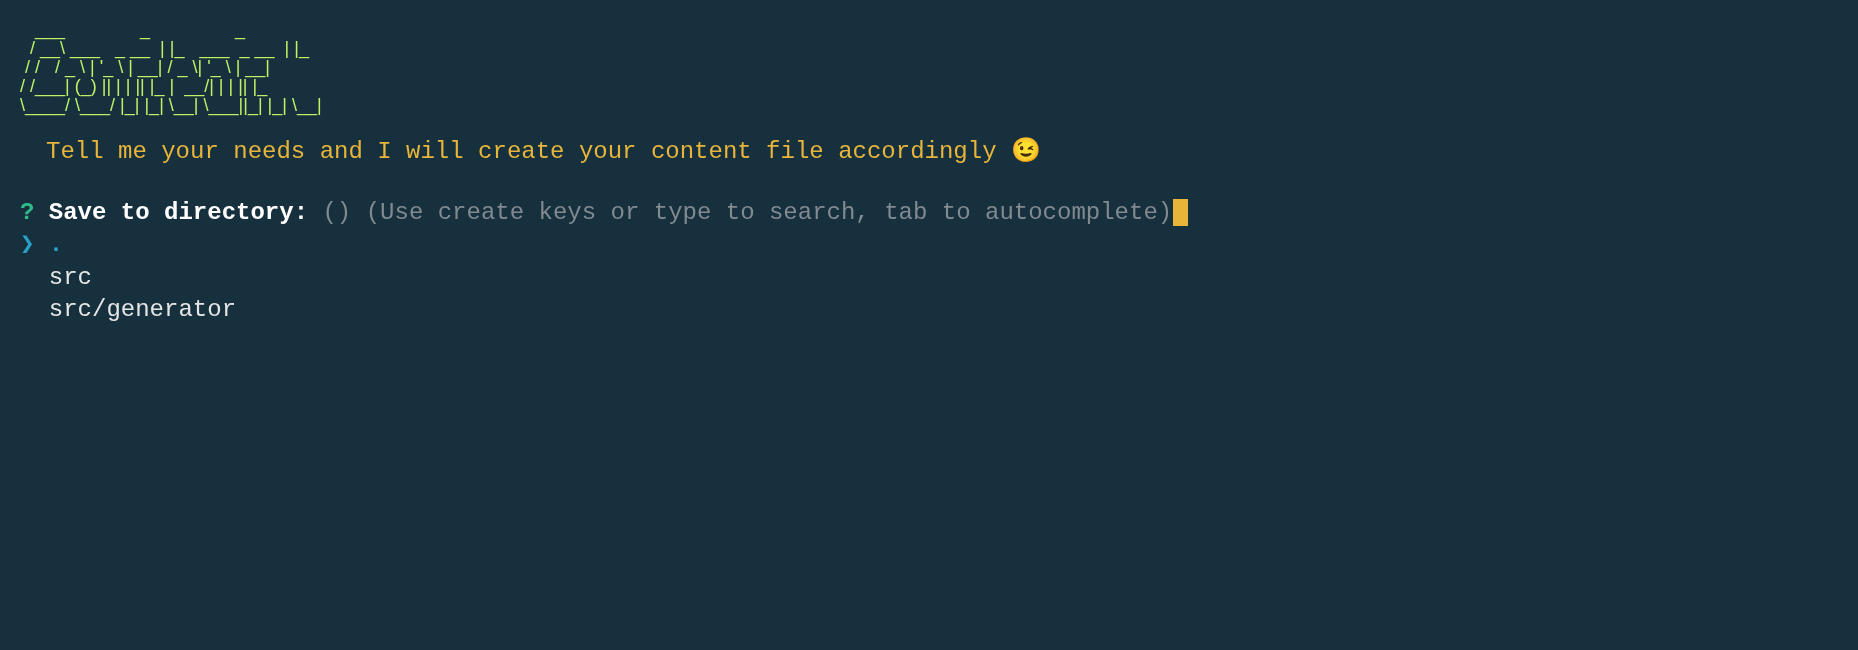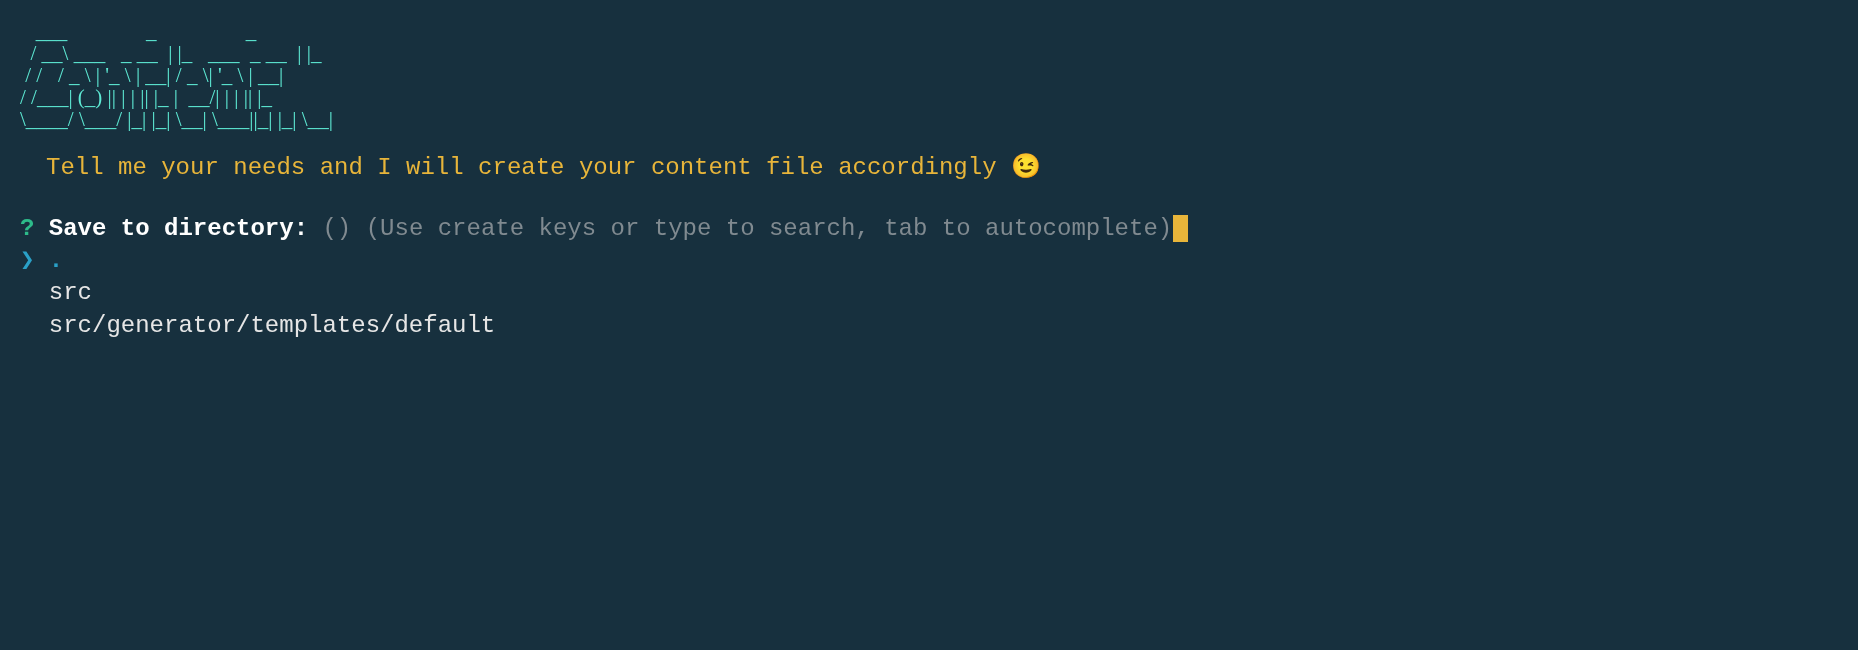--- a/index.html
+++ b/index.html
@@ -12,25 +12,25 @@
       font-family: 'Menlo', 'Monaco', 'Consolas', 'Courier New', monospace;
       font-size: 24px;
       color: #e8e8e8;
       padding: 20px 20px 20px 20px;
       width: 1858px;
       height: 650px;
       line-height: 1.35;
       overflow: hidden;
     }
     .ascii-banner {
-      color: #5eead4;
+      color: #bef264;
       white-space: pre;
-      font-family: Liberation Serif, serif;
+      font-family: Liberation Sans, sans-serif;
       line-height: 1.05;
-      font-size: 21px;
+      font-size: 18px;
       letter-spacing: 0;
       margin-bottom: 22px;
     }
     .intro {
       color: #e8b53a;
       margin-bottom: 28px;
       margin-left: 26px;
     }
     .prompt-line {
       white-space: pre-wrap;
@@ -82,14 +82,14 @@
 / /___| (_) || | | || |_ |  __/| | | || |_ 
 \____/ \___/ |_| |_| \__| \___||_| |_| \__|</pre>
 
 <div class="intro">Tell me your needs and I will create your content file accordingly 😉</div>
 
 <div class="prompt-line"><span class="prompt-marker">?</span> <span class="prompt-label">Save to directory:</span> <span class="prompt-default">()</span> <span class="prompt-hint">(Use create keys or type to search, tab to autocomplete)</span><span class="cursor-block"></span></div>
 
 <div class="options-list">
   <div><span class="option-pointer">❯</span> <span class="option-selected">.</span></div>
   <div class="option-item"><span>src</span></div>
-  <div class="option-item"><span>src/generator/templates/default</span></div>
+  <div class="option-item"><span>src/generator</span></div>
 </div>
 
 </body></html>

